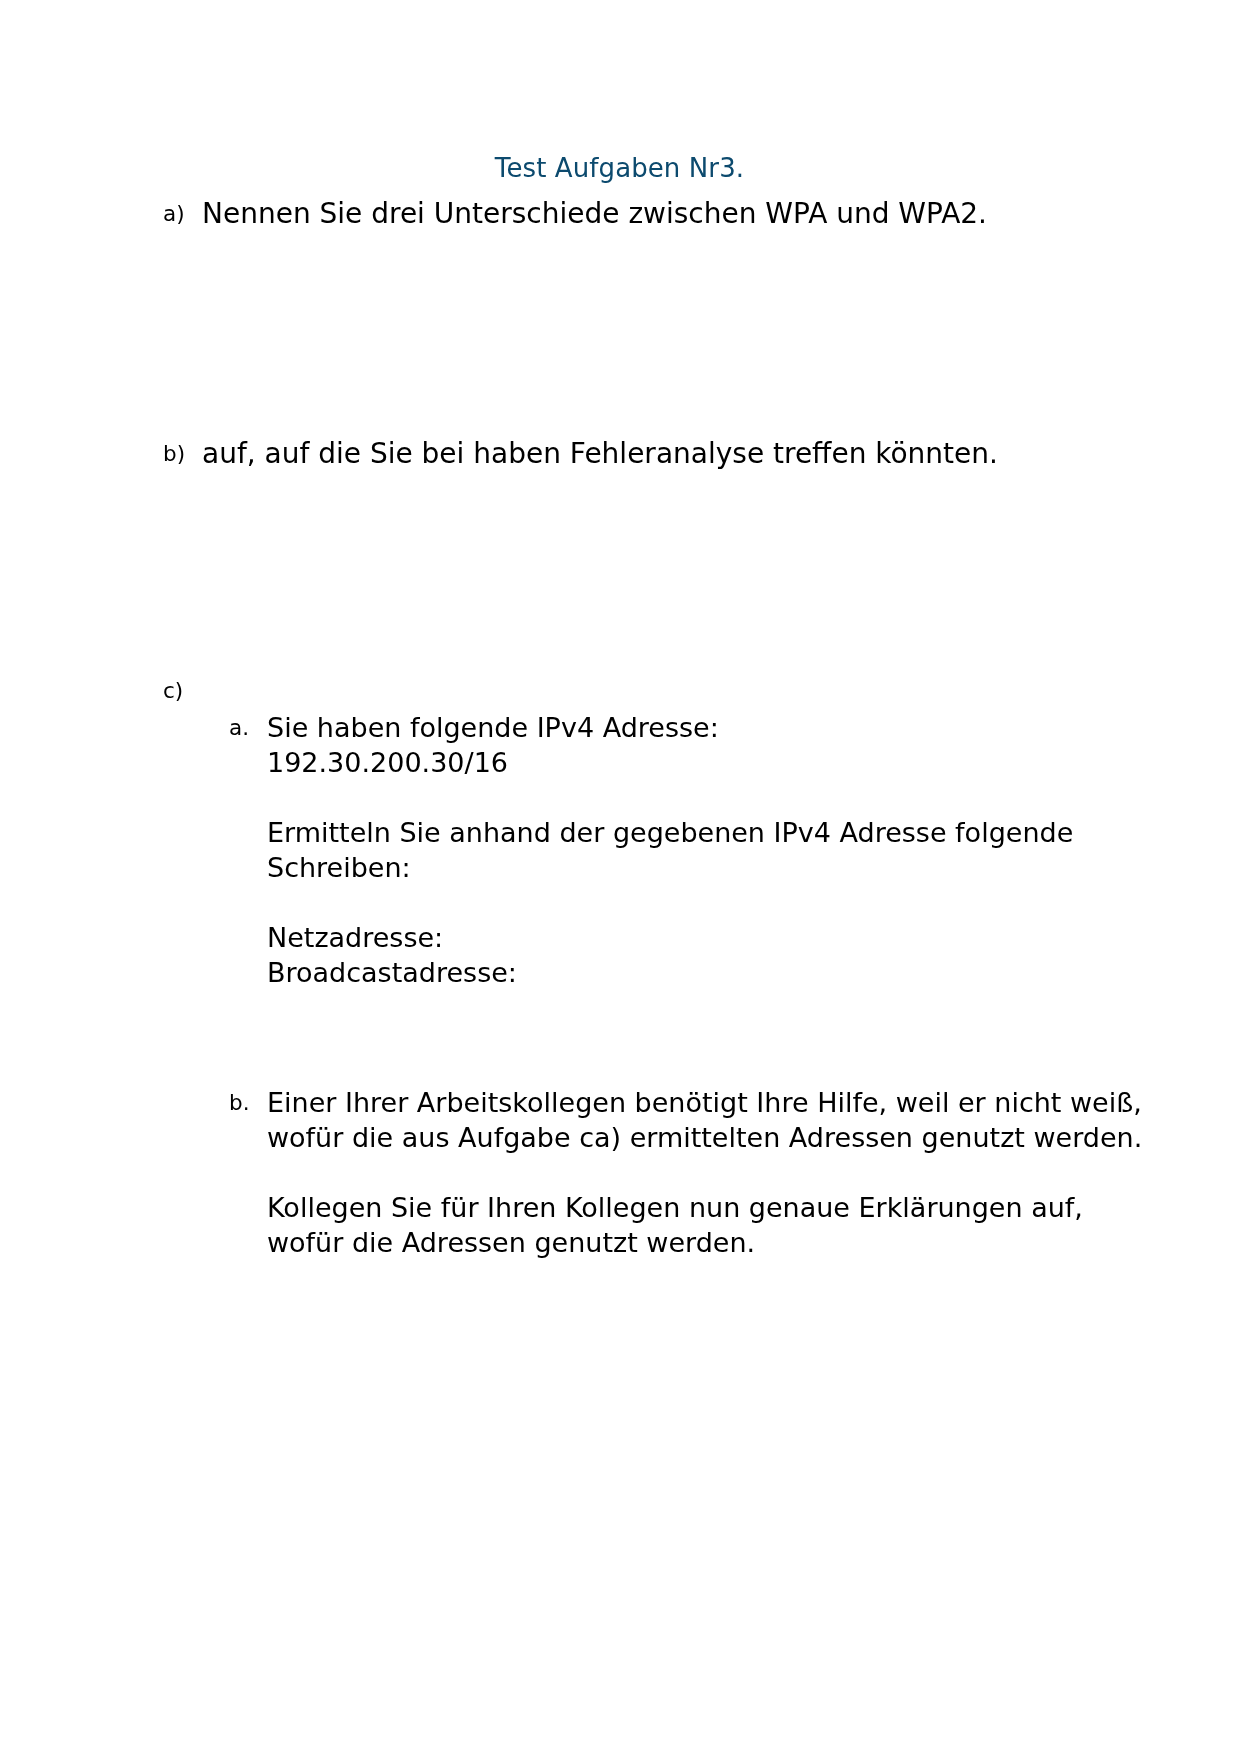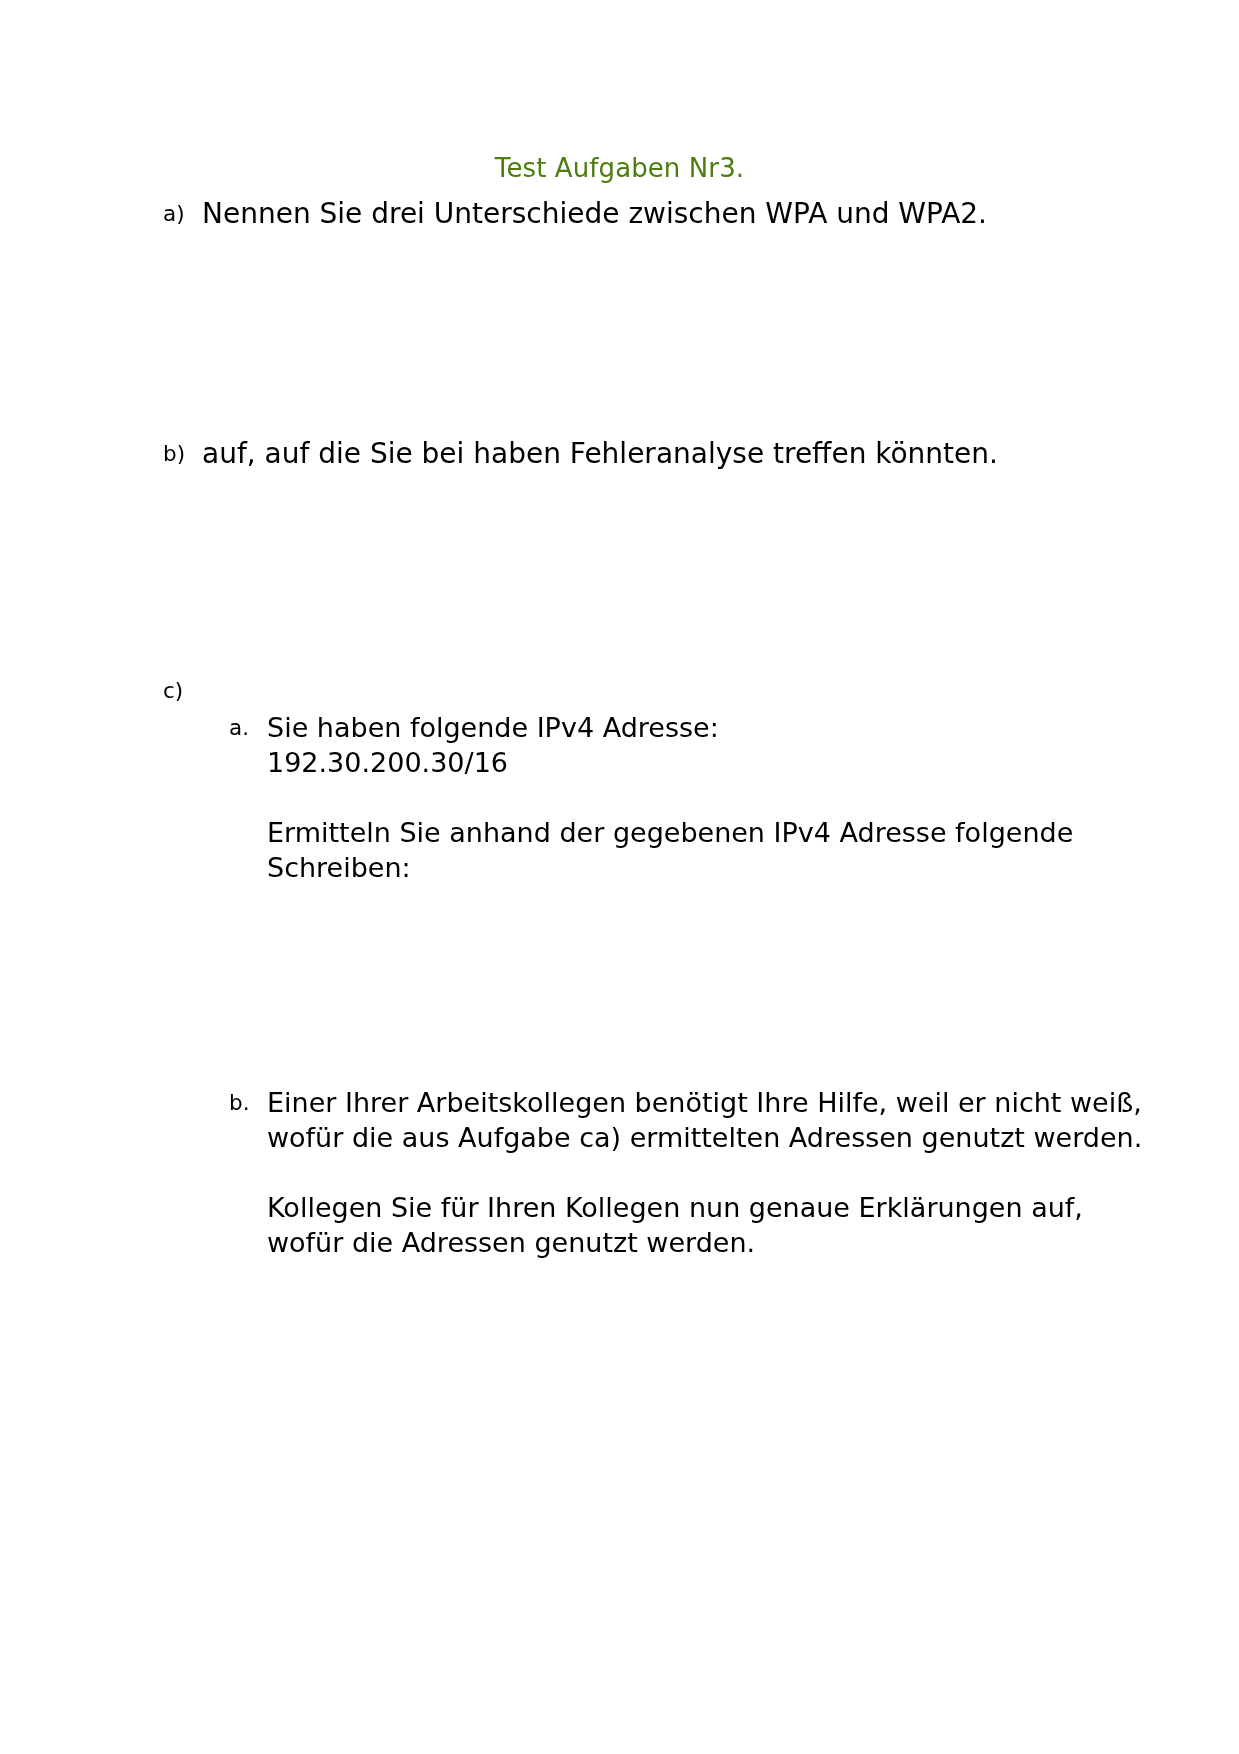--- a/index.html
+++ b/index.html
@@ -22,21 +22,21 @@
 
   
   .doc-title {
     position: absolute;
     left: 0;
     top: 152px;
     width: 1239px;
     text-align: center;
     font-size: 26px;
     line-height: 32px;
-    color: #4d7c0f;
+    color: #0c4a6e;
     letter-spacing: 0.1px;
     font-weight: 400;
   }
 
   
   .level1 {
     position: absolute;
     left: 163px;
     width: 830px;
   }
@@ -122,20 +122,22 @@
   <div class="level2" style="top:710px;">
     <div class="l2-row">
       <div class="l2-marker">a.</div>
       <div class="l2-body">
         <div class="l2-line">Sie haben folgende IPv4 Adresse:</div>
         <div class="l2-line">192.30.200.30/16</div>
         <div class="l2-line spacer-line"></div>
         <div class="l2-line">Ermitteln Sie anhand der gegebenen IPv4 Adresse folgende</div>
         <div class="l2-line">Schreiben:</div>
         <div class="l2-line spacer-line"></div>
+        <div class="l2-line">Netzadresse:</div>
+        <div class="l2-line">Broadcastadresse:</div>
       </div>
     </div>
   </div>
 
   <div class="level2" style="top:1085px;">
     <div class="l2-row">
       <div class="l2-marker">b.</div>
       <div class="l2-body">
         <div class="l2-line">Einer Ihrer Arbeitskollegen benötigt Ihre Hilfe, weil er nicht weiß,</div>
         <div class="l2-line">wofür die aus Aufgabe ca) ermittelten Adressen genutzt werden.</div>

